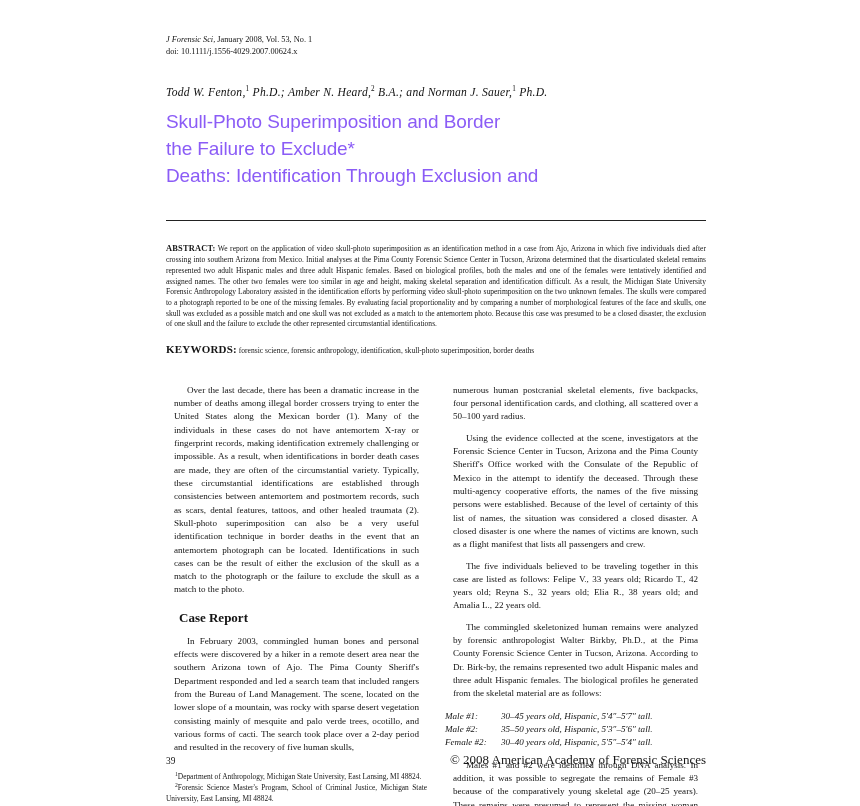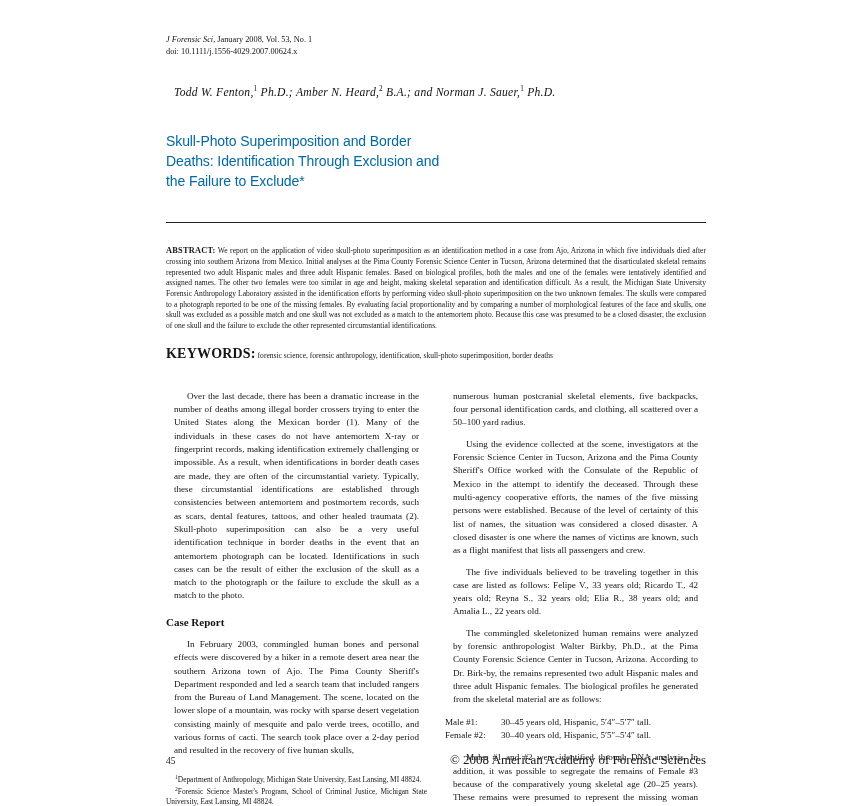--- a/index.html
+++ b/index.html
@@ -39,36 +39,35 @@
   .journal-header .jline { white-space: nowrap; }
   .journal-header .jtitle { font-style: italic; }
 
   
   .authors {
     margin-top: 27px;
     font-style: italic;
     font-size: 11.6px;
     letter-spacing: 0.25px;
     color: #111;
-    margin-left: 8px;
   }
   .authors sup {
     font-size: 7.2px;
     vertical-align: super;
     font-style: normal;
   }
 
   
   .doc-title {
-    margin-top: 34px;
+    margin-top: 11px;
     font-family: "Liberation Sans", "DejaVu Sans", sans-serif;
-    font-size: 14px;
+    font-size: 19px;
     font-weight: 400;
     line-height: 1.42;
-    color: #0369a1;
+    color: #8b5cf6;
     letter-spacing: -0.1px;
   }
   .doc-title .tline { display: block; }
 
   
   .rule {
     margin-top: 30px;
     border: 0;
     border-top: 1.6px solid #222;
     width: 100%;
@@ -90,21 +89,21 @@
   }
   .keywords-block {
     margin-top: 12px;
     font-size: 7.55px;
     line-height: 1.42;
     text-align: justify;
     color: #161616;
   }
   .keywords-block .lead {
     font-weight: bold;
-    font-size: 14px;
+    font-size: 11px;
     letter-spacing: 0.2px;
   }
 
   
   .columns {
     margin-top: 18px;
     display: flex;
     gap: 18px;
     align-items: flex-start;
   }
@@ -114,36 +113,37 @@
     line-height: 1.465;
     text-align: justify;
     color: #141414;
   }
   .col p {
     margin: 8px;
     text-indent: 13px;
   }
   .col p.noindent { text-indent: 0; }
   .sec-head {
-    margin: 11px 0 3px 0;
+    margin: 11px 0 3px 13px;
     font-weight: bold;
-    font-size: 11px;
+    font-size: 13px;
     text-align: left;
     text-indent: 0;
   }
 
   
   .profiles {
     margin-top: 9px;
     font-size: 9.1px;
     line-height: 1.465;
   }
   .profile-row {
     display: flex;
     white-space: nowrap;
+    font-style: italic;
   }
   .profile-label { width: 56px; flex: none; }
   .profile-text { flex: 1; }
 
   
   .footnotes {
     margin-top: 13px;
     border-top: 0;
     font-size: 7.4px;
     line-height: 1.4;
@@ -187,22 +187,22 @@
 
     <div class="journal-header">
       <div class="jline"><span class="jtitle">J Forensic Sci</span><span>, January 2008, Vol. 53, No. 1</span></div>
       <div class="jline">doi: 10.1111/j.1556-4029.2007.00624.x</div>
     </div>
 
     <div class="authors"><span>Todd W. Fenton,</span><sup>1</sup> <span>Ph.D.; </span><span>Amber N. Heard,</span><sup>2</sup> <span>B.A.; and </span><span>Norman J. Sauer,</span><sup>1</sup> <span>Ph.D.</span></div>
 
     <h1 class="doc-title">
       <span class="tline">Skull-Photo Superimposition and Border</span>
+      <span class="tline">the Failure to Exclude*</span>
       <span class="tline">Deaths: Identification Through Exclusion and</span>
-      <span class="tline">the Failure to Exclude*</span>
     </h1>
 
     <hr class="rule">
 
     <div class="abstract-block"><span class="lead">ABSTRACT:</span> <span>We report on the application of video skull-photo superimposition as an identification method in a case from Ajo, Arizona in which five individuals died after crossing into southern Arizona from Mexico. Initial analyses at the Pima County Forensic Science Center in Tucson, Arizona determined that the disarticulated skeletal remains represented two adult Hispanic males and three adult Hispanic females. Based on biological profiles, both the males and one of the females were tentatively identified and assigned names. The other two females were too similar in age and height, making skeletal separation and identification difficult. As a result, the Michigan State University Forensic Anthropology Laboratory assisted in the identification efforts by performing video skull-photo superimposition on the two unknown females. The skulls were compared to a photograph reported to be one of the missing females. By evaluating facial proportionality and by comparing a number of morphological features of the face and skulls, one skull was excluded as a possible match and one skull was not excluded as a match to the antemortem photo. Because this case was presumed to be a closed disaster, the exclusion of one skull and the failure to exclude the other represented circumstantial identifications.</span></div>
 
     <div class="keywords-block"><span class="lead">KEYWORDS:</span> <span>forensic science, forensic anthropology, identification, skull-photo superimposition, border deaths</span></div>
 
     <div class="columns">
 
@@ -225,28 +225,32 @@
         <p>Using the evidence collected at the scene, investigators at the Forensic Science Center in Tucson, Arizona and the Pima County Sheriff's Office worked with the Consulate of the Republic of Mexico in the attempt to identify the deceased. Through these multi-agency cooperative efforts, the names of the five missing persons were established. Because of the level of certainty of this list of names, the situation was considered a closed disaster. A closed disaster is one where the names of victims are known, such as a flight manifest that lists all passengers and crew.</p>
         <p>The five individuals believed to be traveling together in this case are listed as follows: Felipe V., 33 years old; Ricardo T., 42 years old; Reyna S., 32 years old; Elia R., 38 years old; and Amalia L., 22 years old.</p>
         <p>The commingled skeletonized human remains were analyzed by forensic anthropologist Walter Birkby, Ph.D., at the Pima County Forensic Science Center in Tucson, Arizona. According to Dr. Birk-by, the remains represented two adult Hispanic males and three adult Hispanic females. The biological profiles he generated from the skeletal material are as follows:</p>
 
         <div class="profiles">
           <div class="profile-row">
               <span class="profile-label">Male #1:</span>
               <span class="profile-text">30–45 years old, Hispanic, 5′4″–5′7″ tall.</span>
             </div>
           <div class="profile-row">
+              <span class="profile-label">Male #2:</span>
+              <span class="profile-text">35–50 years old, Hispanic, 5′3″–5′6″ tall.</span>
+            </div>
+          <div class="profile-row">
               <span class="profile-label">Female #2:</span>
               <span class="profile-text">30–40 years old, Hispanic, 5′5″–5′4″ tall.</span>
             </div>
         </div>
 
         <p style="margin-top:9px;">Males #1 and #2 were identified through DNA analysis. In addition, it was possible to segregate the remains of Female #3 because of the comparatively young skeletal age (20–25 years). These remains were presumed to represent the missing woman Amalia L., who was 22 years old at the time of her disappearance. However, it was not possible to segregate Females #1 and #2 because of the similar skeletal age ranges (30–40 years) and stature ranges</p>
       </div>
 
     </div>
   </div>
 
   <div class="page-footer">
-    <span>45</span>
+    <span>39</span>
     <span class="copyright">© 2008 American Academy of Forensic Sciences</span>
   </div>
 </div>
 
 </body></html>

